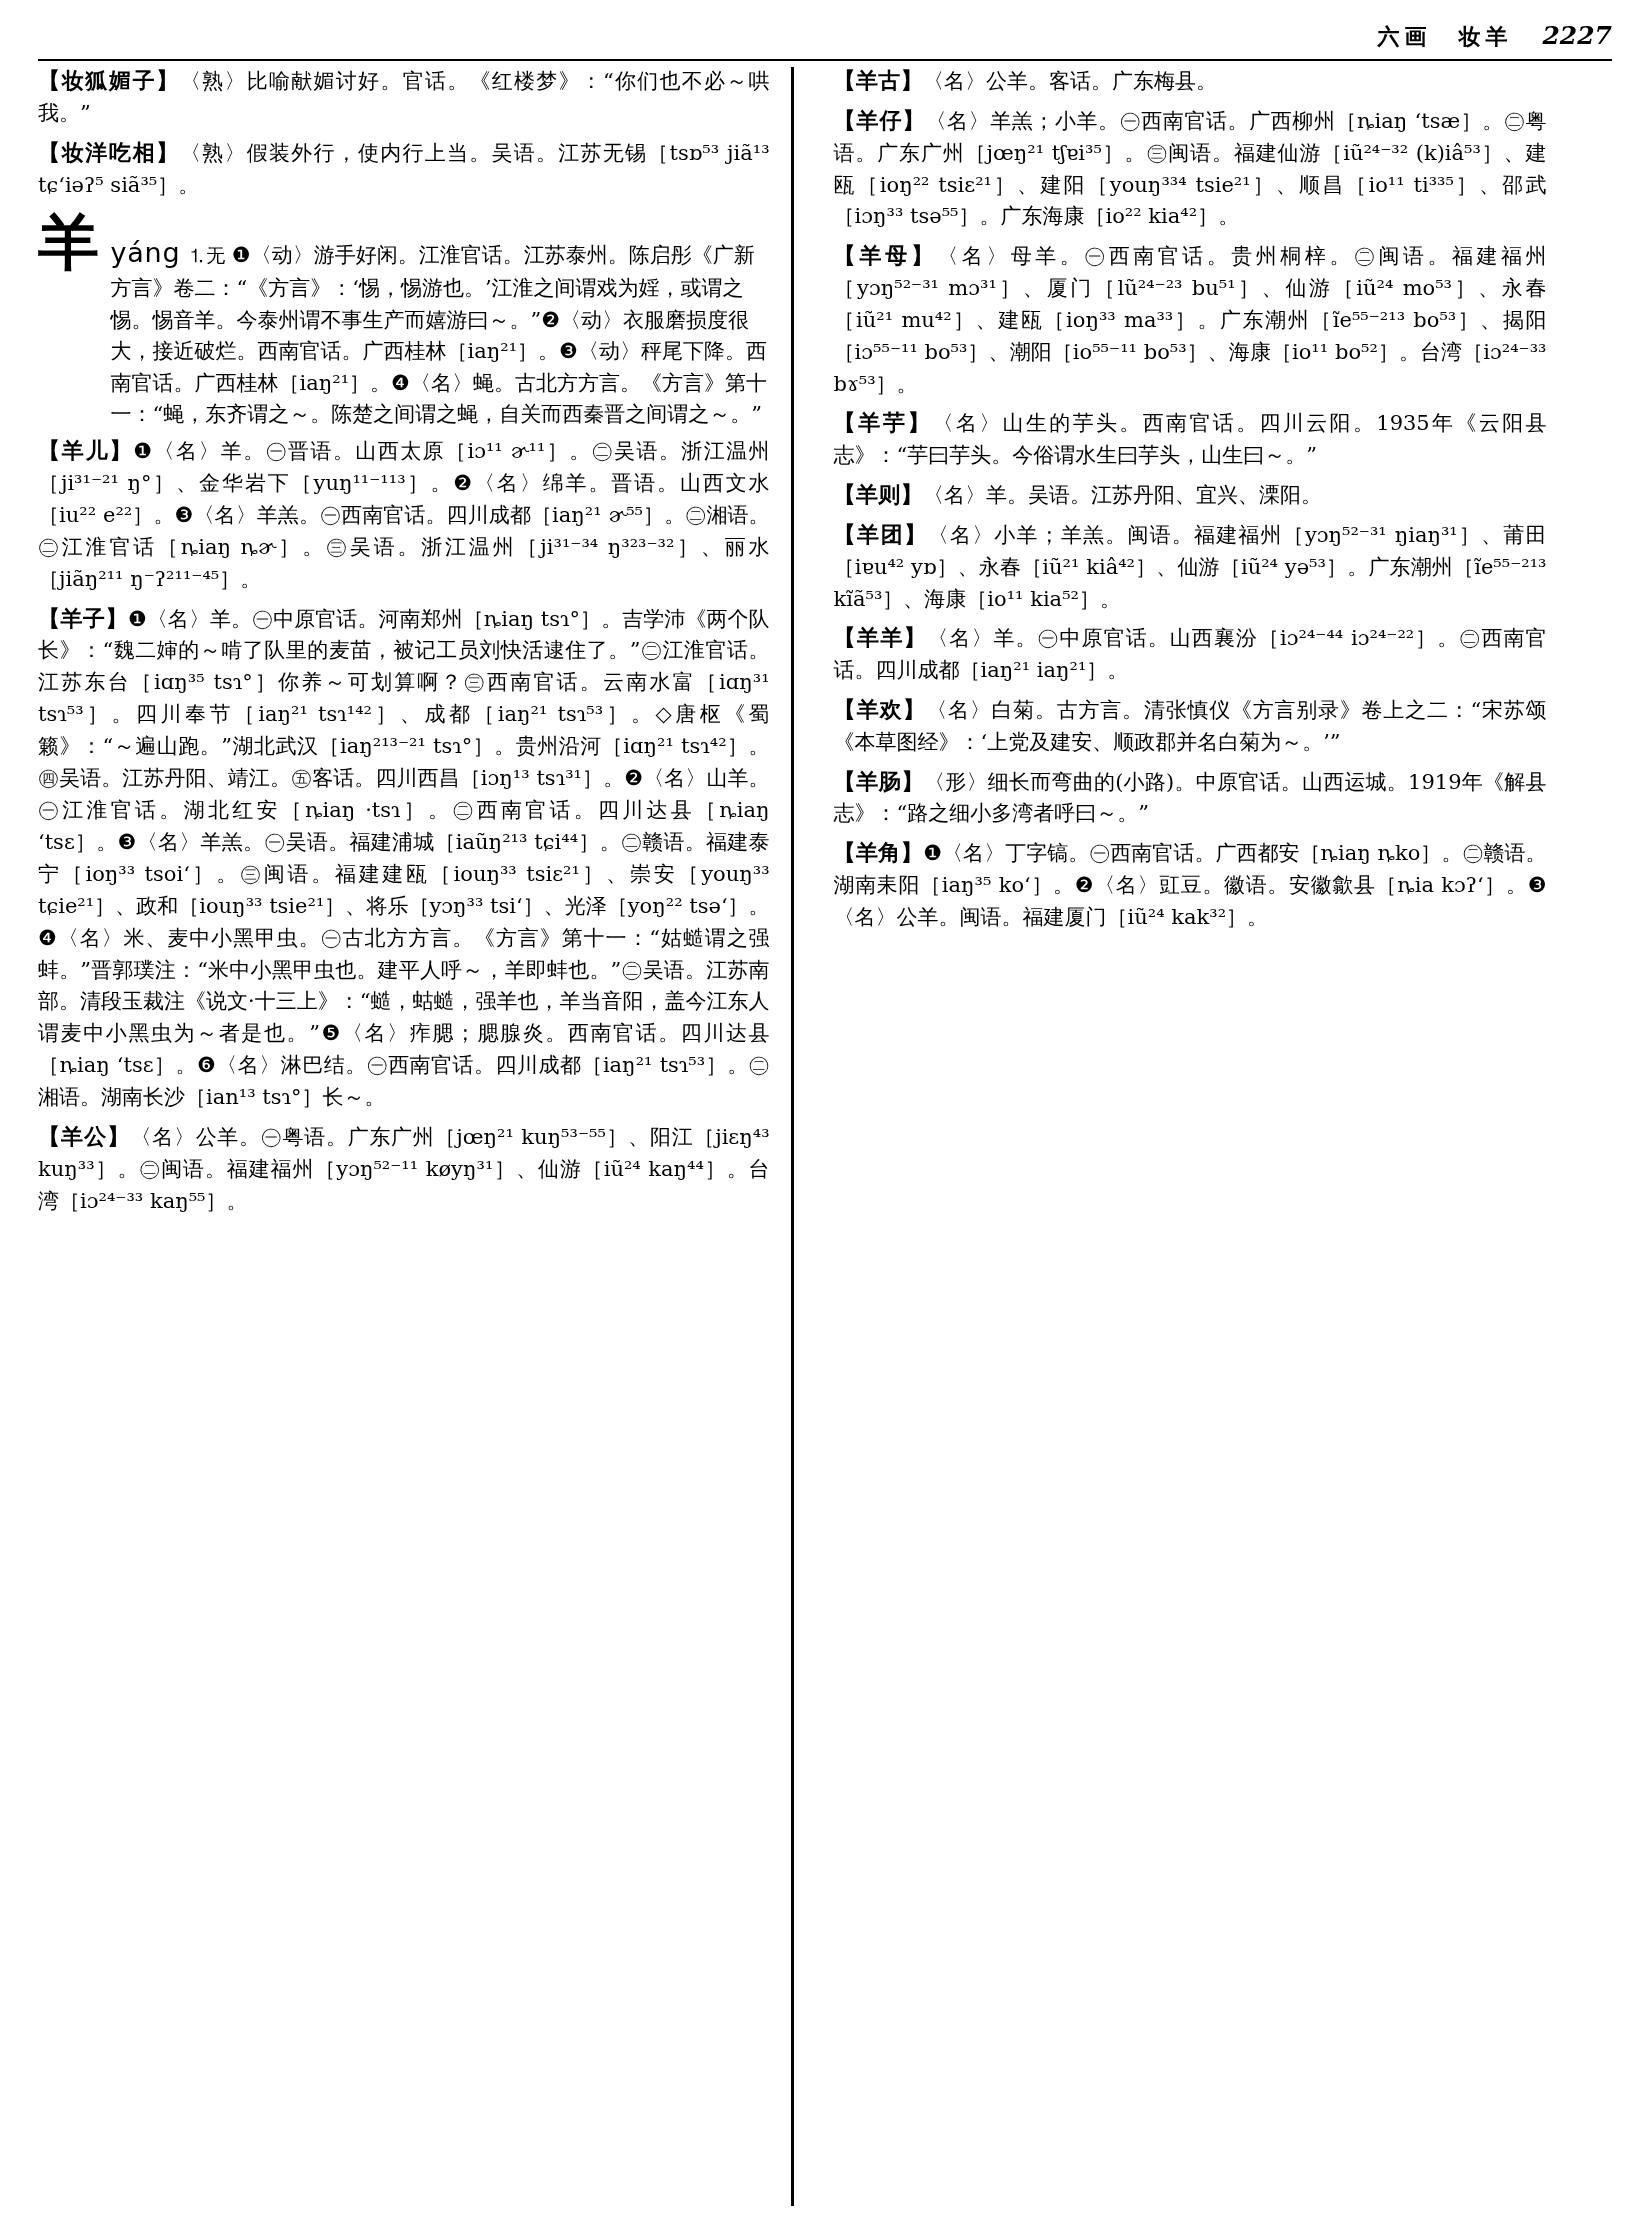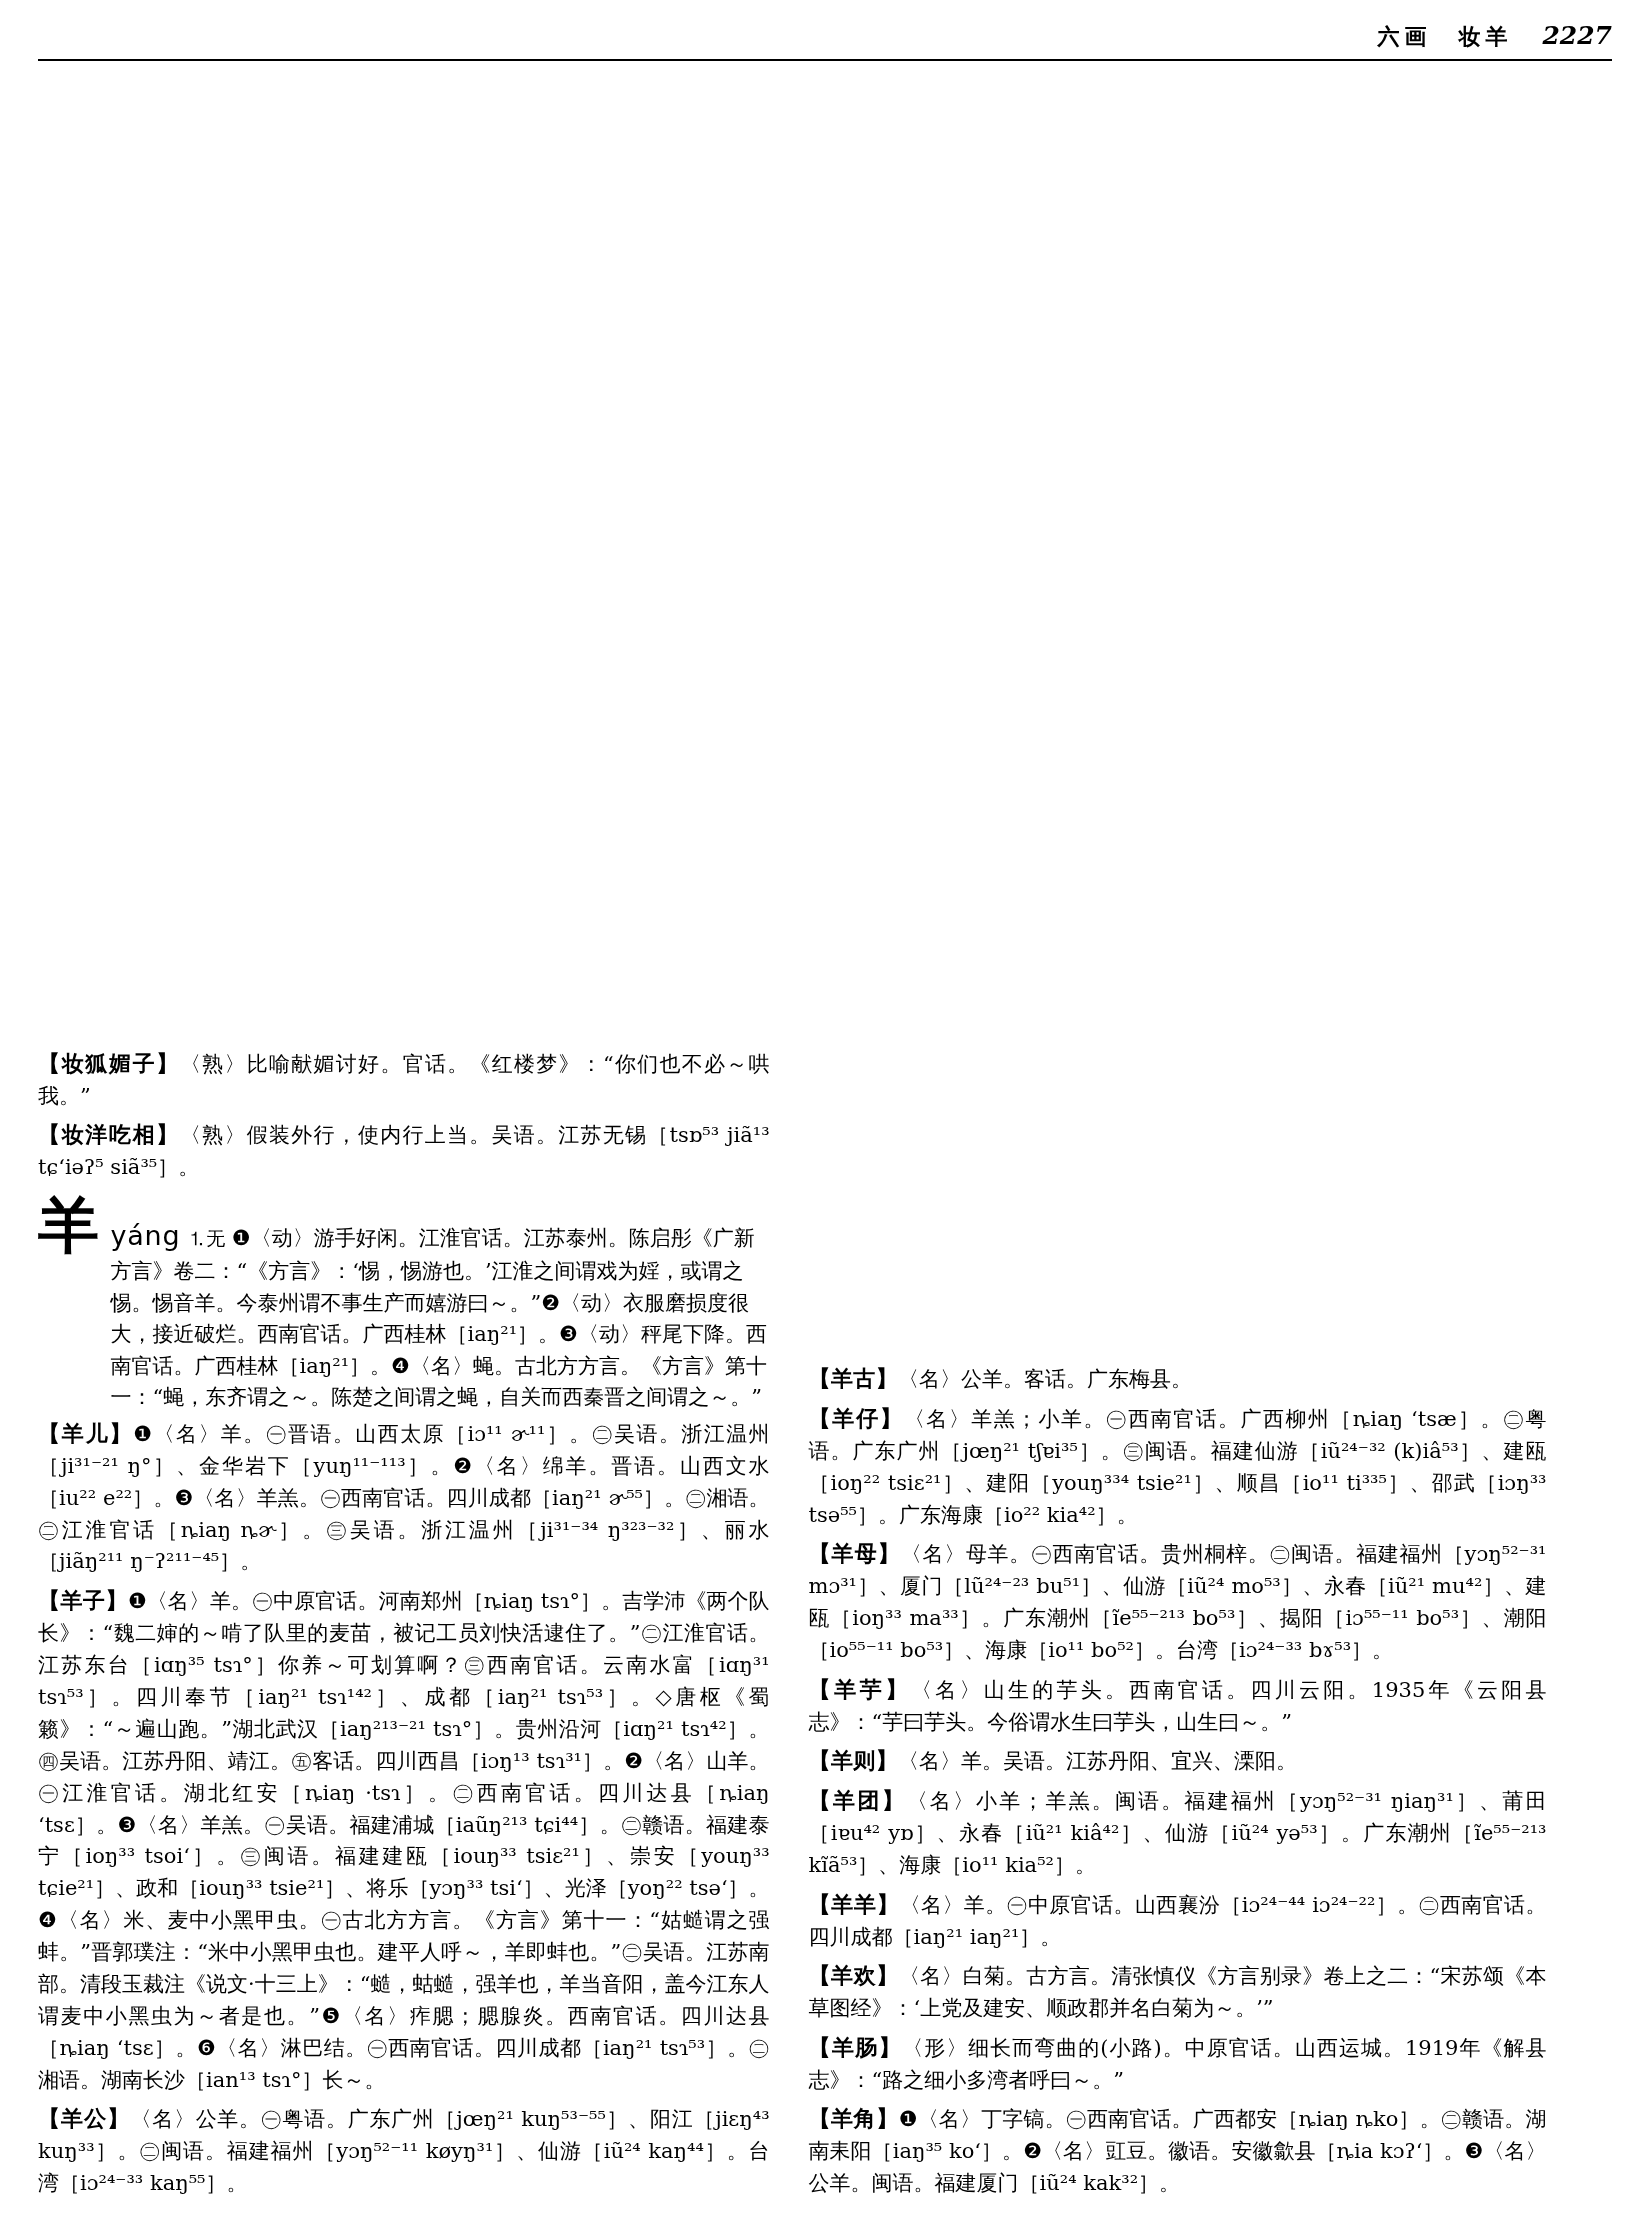--- a/index.html
+++ b/index.html
@@ -54,28 +54,27 @@
     left: 0;
     right: 0;
     top: 41px;
     border-top: 2.5px solid #000;
   }
   
   .columns {
     position: relative;
     display: flex;
     height: 2142px;
-    align-items: flex-end;
   }
   .col {
     width: 753px;
     box-sizing: border-box;
   }
   .col.left { padding-right: 21.4px; }
-  .col.right { padding-left: 15px; }
+  .col.right { padding-left: 40px; }
   .divider {
     width: 2.5px;
     background: #000;
     margin: 3.3px 0 0 0;
     flex: 0 0 2.5px;
   }
   
   .entry {
     font-size: 21px;
     line-height: 1.52;

